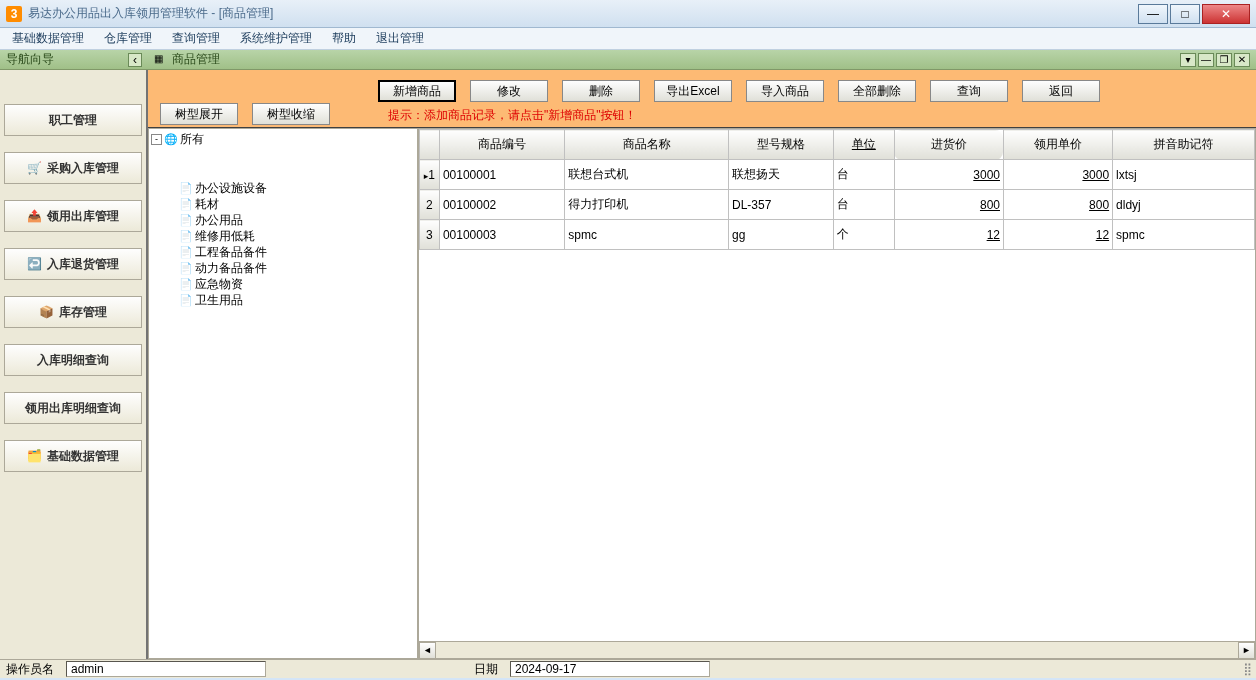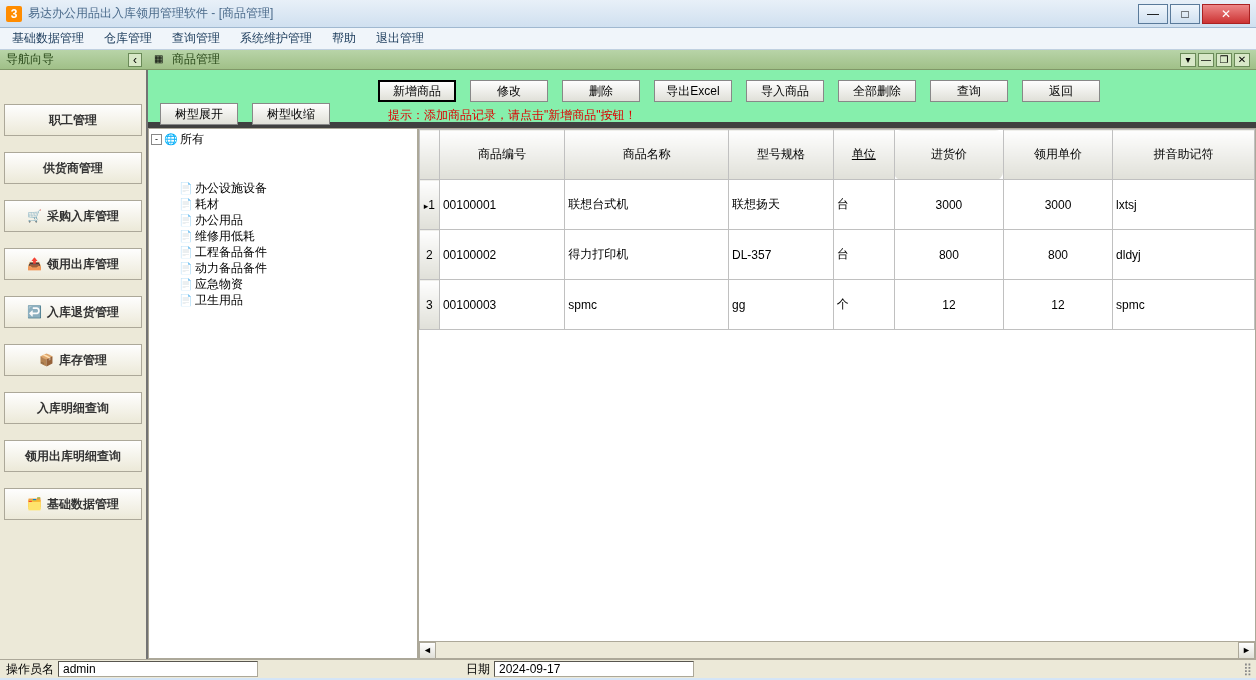--- a/index.html
+++ b/index.html
@@ -26,53 +26,53 @@
 .sidebar-btn .sb-icon { width: 16px; height: 16px; margin-right: 4px; display: inline-flex; align-items: center; justify-content: center; }
 
 .main { flex: 1; display: flex; flex-direction: column; }
 
 .panel-title { height: 20px; background: linear-gradient(#b8d4a8, #a0c088); display: flex; align-items: center; padding: 0 6px; border-bottom: 1px solid #809868; }
 .panel-title-icon { width: 14px; height: 14px; margin-right: 4px; font-size: 10px; }
 .panel-title-text { flex: 1; color: #2a4a1a; }
 .panel-controls { display: flex; gap: 2px; }
 .pc-btn { width: 16px; height: 14px; border: 1px solid #6a8a58; background: #d8e8c8; text-align: center; line-height: 11px; font-size: 10px; cursor: pointer; }
 
-.toolbar { height: 58px; background: #86efac; border-bottom: 6px solid #404040; position: relative; }
+.toolbar { height: 58px; background: #fdba74; border-bottom: 1px solid #404040; position: relative; }
 .tb-btn-row1 { position: absolute; top: 10px; left: 230px; display: flex; gap: 14px; }
 .tb-btn { width: 78px; height: 22px; border: 1px solid #888; background: linear-gradient(#fefefe, #e0e0d8); cursor: pointer; font-size: 12px; }
 .tb-btn.highlight { border: 2px solid #000; }
 .tb-btn-row2 { position: absolute; top: 33px; left: 12px; display: flex; gap: 14px; }
 .hint { position: absolute; top: 37px; left: 240px; color: #d00; }
 
 .content-row { flex: 1; display: flex; overflow: hidden; }
 
 .tree-panel { width: 270px; background: #fff; border: 1px solid #aca899; margin: 0; overflow: auto; }
 .tree { padding: 2px; }
 .tree-node { display: flex; align-items: center; height: 16px; cursor: pointer; }
 .tree-toggle { width: 11px; height: 11px; border: 1px solid #888; text-align: center; line-height: 9px; font-size: 9px; margin-right: 2px; }
 .tree-icon { width: 14px; height: 14px; margin-right: 2px; }
 .tree-children { margin-left: 18px; margin-top: 33px; }
 .tree-children .tree-node { margin-left: 10px; }
 .file-icon::before { content: "📄"; font-size: 11px; }
 .globe-icon::before { content: "🌐"; font-size: 11px; }
 
 .grid-panel { flex: 1; background: #fff; border: 1px solid #aca899; display: flex; flex-direction: column; position: relative; }
 .grid-table { border-collapse: collapse; width: 100%; }
-.grid-table th, .grid-table td { border: 1px solid #c0c0c0; height: 17px; padding: 16px 3px; text-align: left; overflow: hidden; white-space: nowrap; }
+.grid-table th, .grid-table td { border: 1px solid #c0c0c0; height: 17px; padding: 6px 3px; text-align: left; overflow: hidden; white-space: nowrap; }
 .grid-table th { background: linear-gradient(#fefefe, #e0e0d8); font-weight: normal; text-align: center; }
 .grid-table td.rownum { background: linear-gradient(#fefefe, #e0e0d8); text-align: center; width: 18px; }
-.grid-table td.num { text-align: center; }
+.grid-table td.num { text-align: right; text-decoration: underline; }
 .row-marker { width: 14px; }
 .row-marker::before { content: "▸"; font-size: 9px; color: #000; }
 .grid-scrollbar { height: 17px; background: #ece9d8; border-top: 1px solid #aca899; display: flex; align-items: center; }
 .scroll-arrow { width: 17px; height: 17px; border: 1px solid #aca899; background: linear-gradient(#fefefe, #e0e0d8); text-align: center; line-height: 14px; font-size: 9px; }
 .scroll-track { flex: 1; }
 
 .statusbar { height: 19px; background: #ece9d8; border-top: 1px solid #aca899; display: flex; align-items: center; padding: 0 6px; }
-.status-cell { display: flex; align-items: center; gap: 4px; }
+.status-cell { display: flex; align-items: center; gap: 12px; }
 .status-field { border: 1px inset #aca899; background: #fff; padding: 0 4px; height: 16px; line-height: 14px; min-width: 200px; }
 .status-sep { width: 208px; }
 .resize-grip { margin-left: auto; color: #888; letter-spacing: -2px; }
 </style>
 </head>
 <body>
 
 <div class="titlebar">
   <div class="titlebar-icon">3</div>
   <div class="titlebar-text">易达办公用品出入库领用管理软件    - [商品管理]</div>
@@ -107,23 +107,20 @@
       <div class="pc-btn">✕</div>
     </div>
   </div>
 </div>
 
 <div class="body-row">
 
   <div class="sidebar" id="sidebar">
       <div class="sidebar-btn">
         <span>职工管理</span>
-      </div>
-      <div class="sidebar-btn">
-        <span>供货商管理</span>
       </div>
       <div class="sidebar-btn">
         <span class="sb-icon">🛒</span>
         <span>采购入库管理</span>
       </div>
       <div class="sidebar-btn">
         <span class="sb-icon">📤</span>
         <span>领用出库管理</span>
       </div>
       <div class="sidebar-btn">

